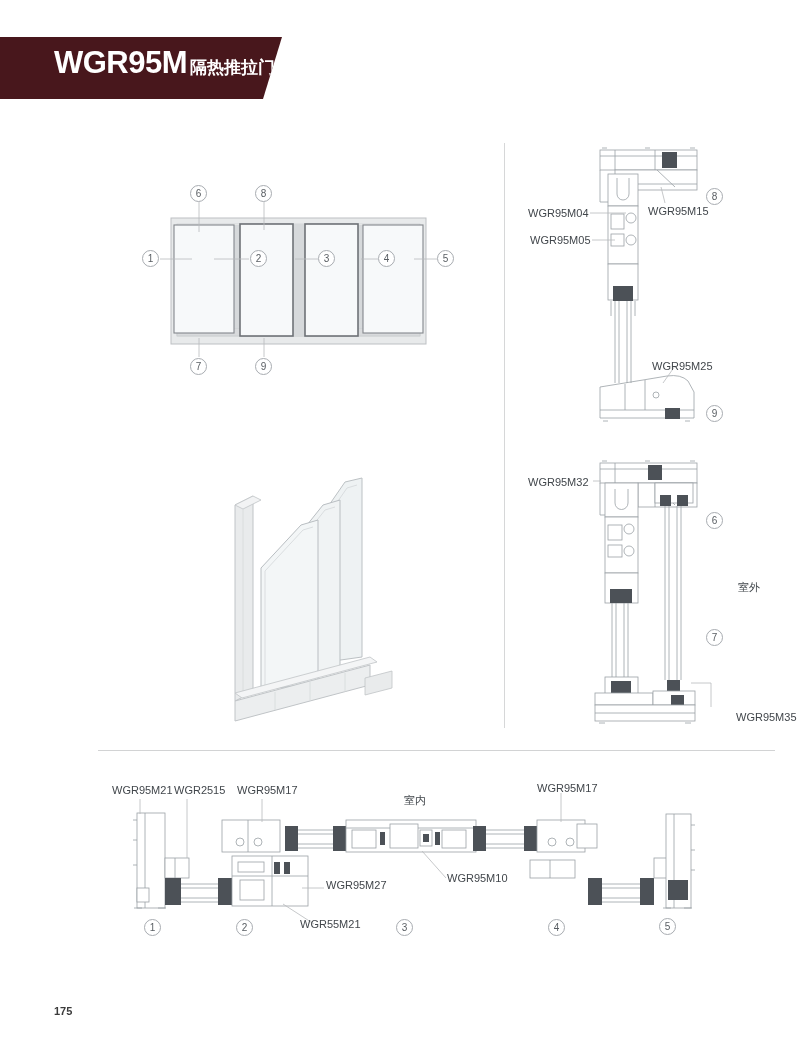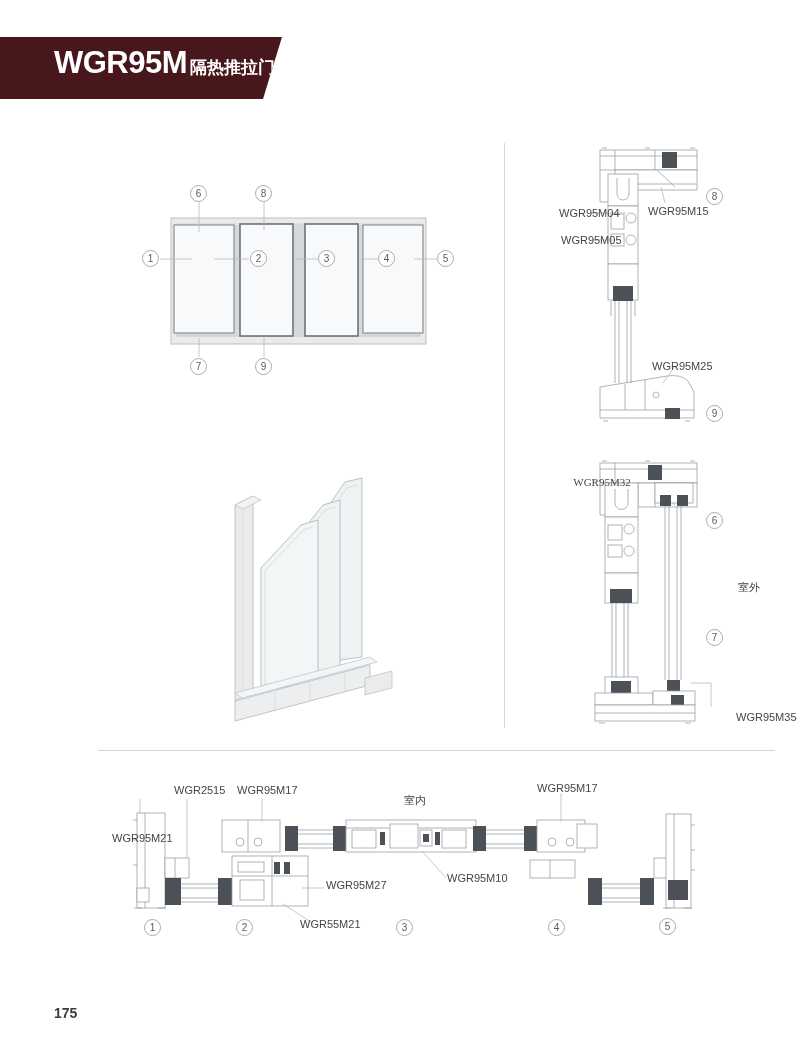--- a/index.html
+++ b/index.html
@@ -14,27 +14,27 @@
     clip-path:polygon(0 0,100% 0,calc(100% - 19px) 100%,0 100%);
     white-space:nowrap;line-height:51px;padding-left:54px;box-sizing:border-box;
   }
   .banner .model{font-size:31px;font-weight:bold;letter-spacing:-.5px;}
   .banner .subtitle{font-size:17px;font-weight:600;margin-left:3px;}
   
   .vdiv{position:absolute;left:504px;top:143px;width:1px;height:585px;background:#d6d7d8;}
   .hdiv{position:absolute;left:98px;top:750px;width:677px;height:1px;background:#d2d3d4;}
   
   .label{position:absolute;font-size:11px;color:#41464b;white-space:nowrap;}
-  .label.r{text-align:center;margin-left:31px;}
+  .label.r{text-align:left;}
   .callout{
     position:absolute;width:17px;height:17px;box-sizing:border-box;
     border:1px solid #a8acb1;border-radius:50%;background:#fff;
     color:#585d62;font-size:10px;line-height:15px;text-align:center;
   }
-  .pagenum{position:absolute;left:54px;top:1005px;font-size:14px;font-weight:bold;color:#3b3b3b;}
+  .pagenum{position:absolute;left:54px;top:1005px;font-size:11px;font-weight:bold;color:#3b3b3b;}
   
   svg{position:absolute;overflow:visible;}
   svg .ln{stroke:#9ba1a6;stroke-width:.8;fill:none;}
   svg .fw{fill:#ffffff;stroke:#9ba1a6;stroke-width:.8;}
   svg .h{fill:#4c5157;stroke:none;}
   svg .ld{stroke:#b7babd;stroke-width:.8;fill:none;}
 </style>
 </head>
 <body>
 
@@ -213,21 +213,21 @@
     <rect class="fw" x="90" y="250" width="100" height="16"></rect>
     <line class="ln" x1="90" y1="258" x2="190" y2="258"></line>
     <path class="ln" d="M94,268 h6 M180,268 h6"></path>
   </g>
   <g>
     <line class="ld" x1="88" y1="26" x2="96" y2="26"></line>
     <polyline class="ld" points="186,228 206,228 206,252"></polyline>
   </g>
 </svg>
 
-<div class="label r" style="left:541px;top:476px;width:60px;font-family:Liberation Serif, serif;">WGR95M32</div>
+<div class="label r" style="left:528px;top:476px;width:60px;">WGR95M32</div>
 <div class="label" style="left:738px;top:580px;">室外</div>
 <div class="label" style="left:696px;top:711px;padding-left:40px;">WGR95M35</div>
 <div class="callout" style="left:706px;top:512px;">6</div>
 <div class="callout" style="left:706px;top:629px;">7</div>
 
 <svg style="left:90px;top:770px;" width="695" height="175" viewBox="0 0 695 175">
   <g>
     <rect class="fw" x="47" y="43" width="28" height="95"></rect>
     <line class="ln" x1="55" y1="43" x2="55" y2="138"></line>
     <rect class="fw" x="47" y="118" width="12" height="14"></rect>
@@ -302,21 +302,21 @@
     <line class="ld" x1="50" y1="29" x2="50" y2="44"></line>
     <line class="ld" x1="97" y1="29" x2="97" y2="88"></line>
     <line class="ld" x1="172" y1="29" x2="172" y2="52"></line>
     <line class="ld" x1="471" y1="23" x2="471" y2="52"></line>
     <line class="ld" x1="332" y1="81" x2="356" y2="108"></line>
     <line class="ld" x1="212" y1="118" x2="234" y2="118"></line>
     <line class="ld" x1="193" y1="134" x2="224" y2="154"></line>
   </g>
 </svg>
 
-<div class="label" style="left:112px;top:784px;margin-top:48px;">WGR95M21</div>
+<div class="label" style="left:112px;top:784px;">WGR95M21</div>
 <div class="label" style="left:174px;top:784px;">WGR2515</div>
 <div class="label" style="left:237px;top:784px;">WGR95M17</div>
 <div class="label" style="left:404px;top:793px;text-align:right;">室内</div>
 <div class="label" style="left:537px;top:782px;">WGR95M17</div>
 <div class="label" style="left:447px;top:872px;">WGR95M10</div>
 <div class="label" style="left:326px;top:879px;">WGR95M27</div>
 <div class="label" style="left:300px;top:918px;">WGR55M21</div>
 
 <div class="callout" style="left:144px;top:919px;">1</div>
 <div class="callout" style="left:236px;top:919px;">2</div>

